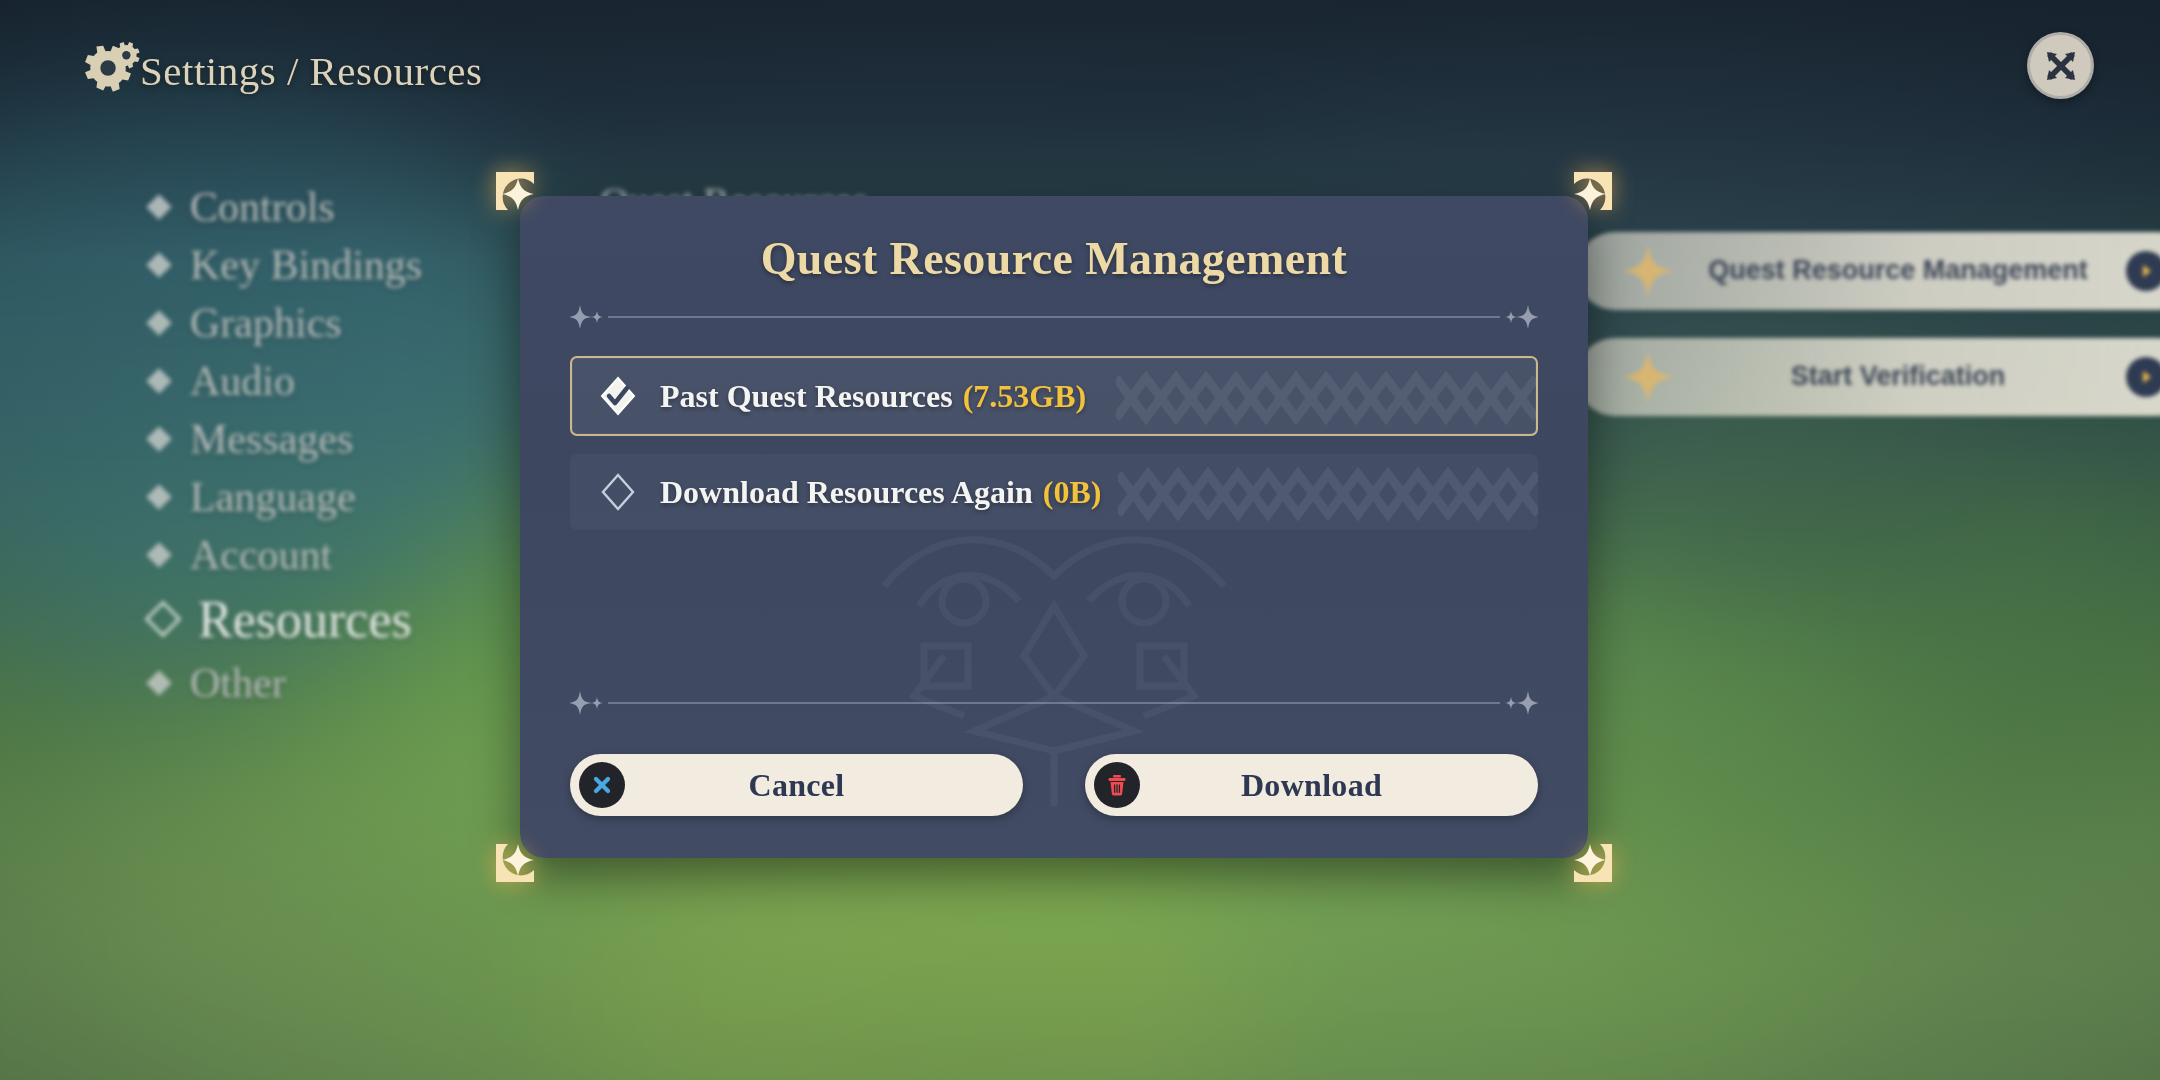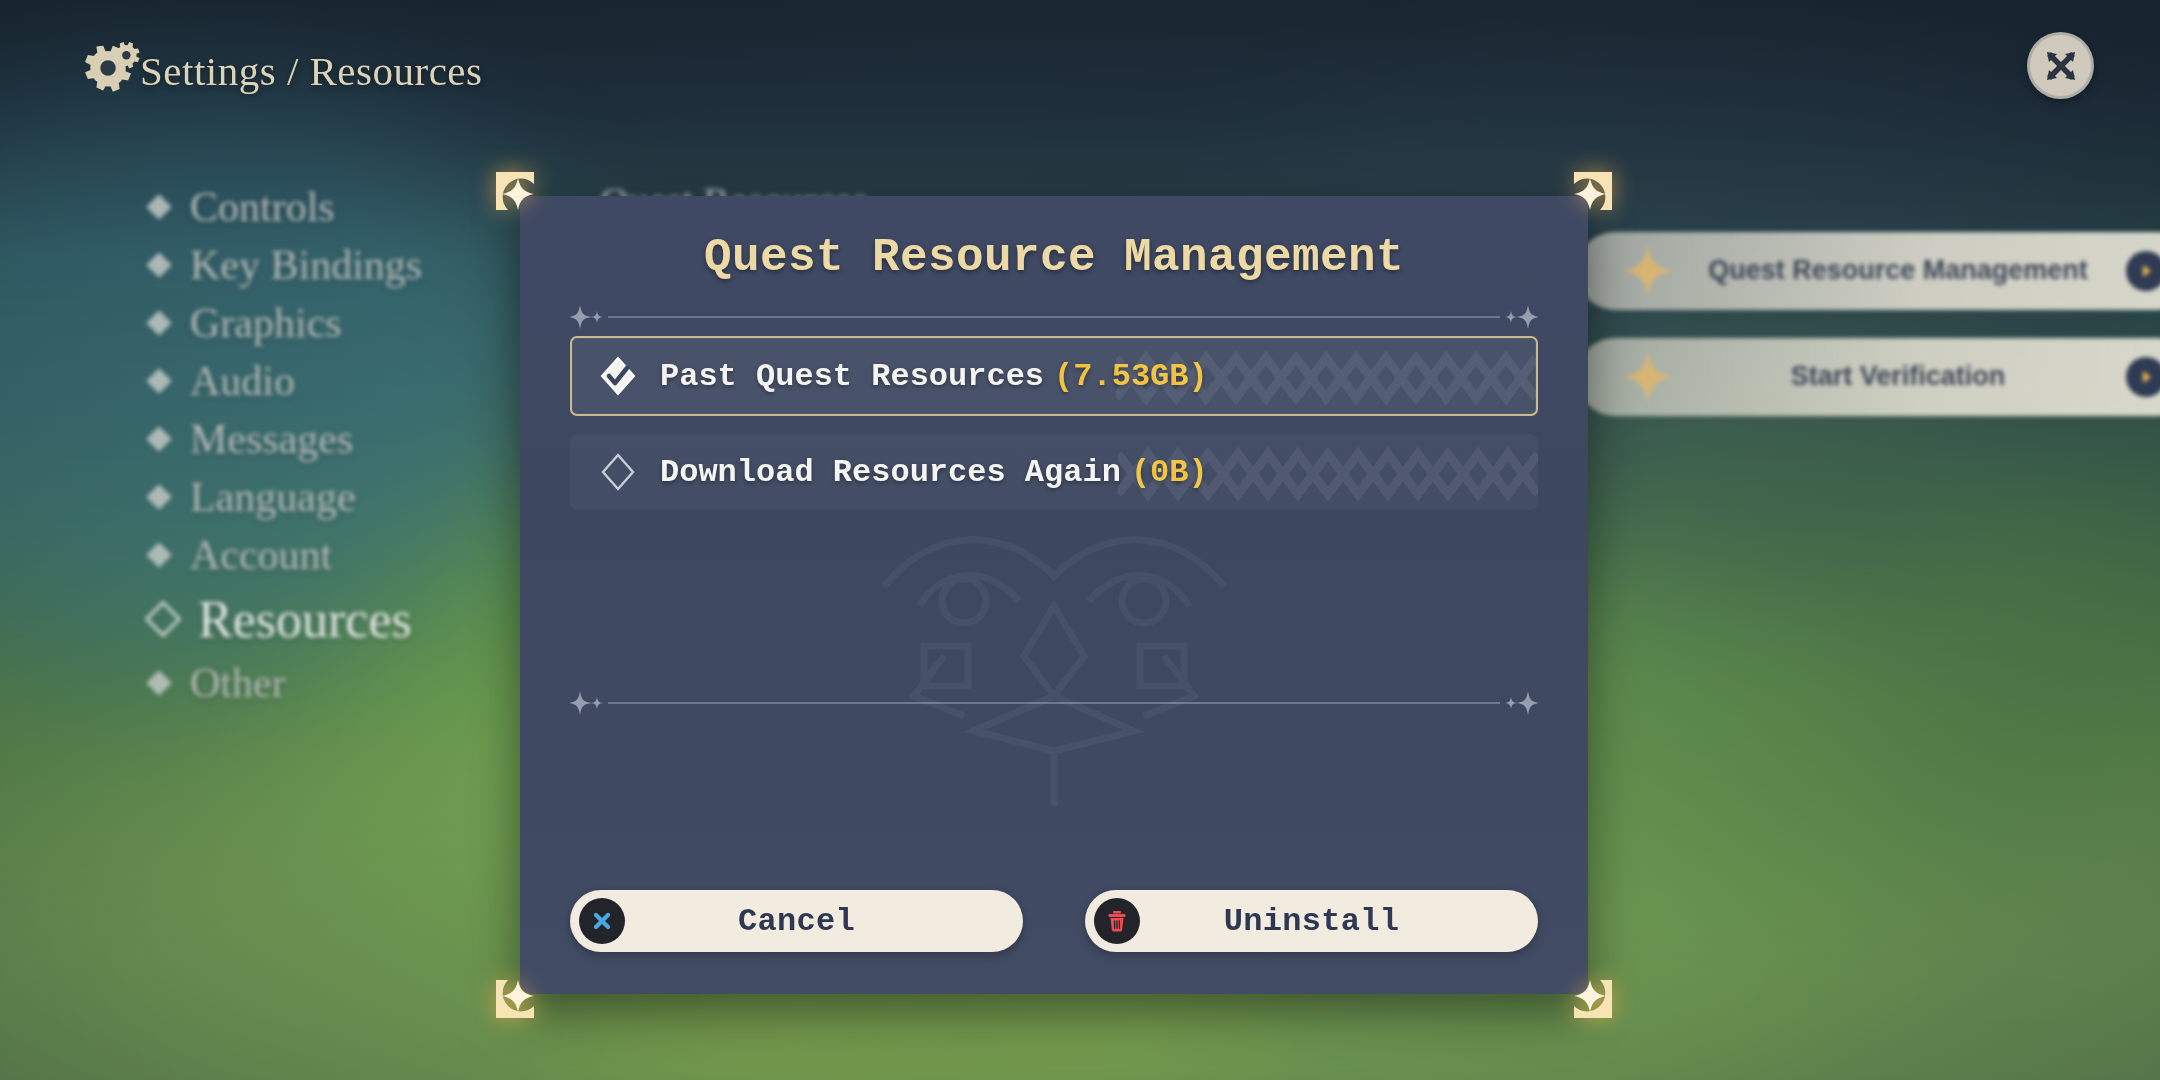--- a/index.html
+++ b/index.html
@@ -175,25 +175,24 @@
     color: #d9dde0;
     filter: blur(2.4px);
     opacity: .8;
     white-space: nowrap;
   }
 
   
   .dialog {
     position: absolute;
     left: 520px; top: 196px;
-    width: 1068px; height: 798px;
+    width: 1068px; height: 662px;
     background: linear-gradient(to bottom, #3f4963 0%, #3d4760 40%, #414b63 100%);
-    border-radius: 10px;
+    border-radius: 24px;
     box-shadow: 0 18px 48px rgba(0,0,0,.45);
-    font-family: Liberation Mono, monospace;
   }
   .dialog-watermark {
     position: absolute;
     left: 50%; top: 300px;
     transform: translateX(-50%);
     width: 460px; height: 320px;
     opacity: .055;
     pointer-events: none;
   }
 
@@ -255,20 +254,21 @@
     position: absolute; right: 0; top: 0; bottom: 0; width: 420px;
     opacity: .07;
     pointer-events: none;
   }
   .option-row.selected {
     background: rgba(255,255,255,0.055);
     border: 2px solid #cbb98c;
     box-shadow: inset 0 0 0 1px rgba(255,255,255,0.06);
     height: 80px;
     padding-left: 26px;
+    margin-top: 20px;
   }
   .chk { width: 40px; height: 40px; flex: 0 0 auto; margin-right: 22px; }
   .option-text {
     font-size: 32px;
     font-weight: bold;
     color: #f4f5f2;
     white-space: nowrap;
     text-shadow: 0 2px 4px rgba(0,0,0,.35);
   }
   .option-size { color: #f2c23c; margin-left: 10px; }
@@ -567,18 +567,18 @@
               <rect x="4.5" y="6" width="17" height="3" rx="1.2"></rect>
               <path d="M6.5 10 h13 l-1.4 12 a1.6 1.6 0 0 1-1.6 1.4 h-7 a1.6 1.6 0 0 1-1.6-1.4 Z"></path>
             </g>
             <g stroke="#22242a" stroke-width="1.3">
               <line x1="10.6" y1="12.5" x2="10.6" y2="20.8"></line>
               <line x1="13" y1="12.5" x2="13" y2="20.8"></line>
               <line x1="15.4" y1="12.5" x2="15.4" y2="20.8"></line>
             </g>
           </svg>
         </span>
-        <span class="action-label">Uninstall</span>
+        <span class="action-label">Download</span>
       </div>
     </div>
 
   </div>
 </div>
 
 </body></html>

